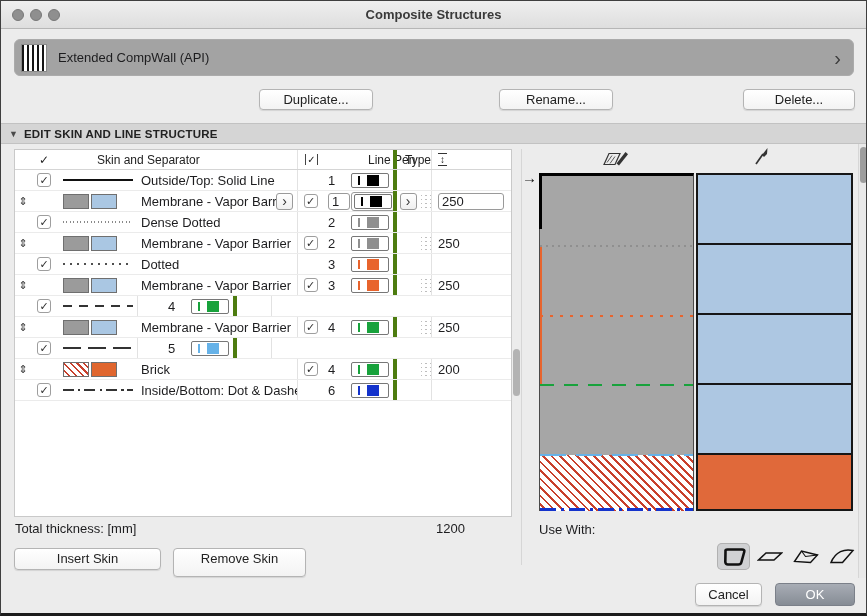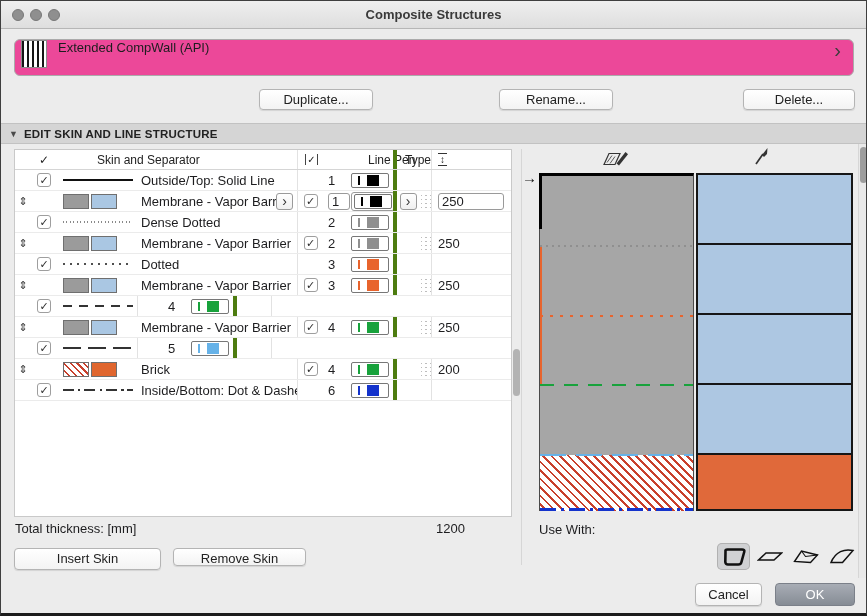--- a/index.html
+++ b/index.html
@@ -11,22 +11,22 @@
 
   
   .titlebar { position:absolute; top:0; left:0; right:0; height:28px;
               background:linear-gradient(#efefef,#dedede); border-bottom:1px solid #b6b6b6; }
   .title { text-align:center; line-height:27px; font-size:13px; font-weight:700; color:#3a3a3a; }
   .dot { position:absolute; top:8px; width:12px; height:12px; border-radius:50%;
          background:#8f8f8f; border:1px solid #787878; }
   .d1{left:11px} .d2{left:29px} .d3{left:47px}
 
   
-  .selector { position:absolute; left:13px; top:38px; width:840px; height:37px; background:#ec4899;
-              border:1px solid #ababab; border-radius:6px; display:flex; align-items:flex-start;
+  .selector { position:absolute; left:13px; top:38px; width:840px; height:37px; background:#a3a3a3;
+              border:1px solid #ababab; border-radius:6px; display:flex; align-items:center;
               padding:0 12px 0 6px; }
   .sel-icon { width:26px; height:28px; flex:none; border:1px solid #8a8a8a;
               background:repeating-linear-gradient(90deg,#151515 0 2px,#fff 2px 5px); margin-right:11px; }
   .sel-chevron { margin-left:auto; font-size:20px; color:#3c3c3c; line-height:1; }
 
   
   .push-btn { position:absolute; height:21px; background:linear-gradient(#ffffff,#f3f3f3);
               border:1px solid #b4b4b4; border-radius:4px; text-align:center; line-height:19px;
               box-shadow:0 1px 1px rgba(0,0,0,.10); color:#222; font-size:13px; }
   .btn-new{left:13px;top:88px;width:115px} .btn-dup{left:258px;top:88px;width:114px}
@@ -93,21 +93,21 @@
                 display:inline-flex; align-items:center; }
   .pbar { width:2px; height:9px; margin-left:6px; display:inline-block; }
   .psq { width:12px; height:11px; margin-left:7px; display:inline-block; }
   .type-dots { display:inline-flex; gap:3px; height:14px; margin-left:4px; }
   .dotcol { width:1.5px; background:repeating-linear-gradient(0deg,#bdbdbd 0 1.5px,transparent 1.5px 4px); }
 
   
   .total-label { position:absolute; left:14px; top:520px; }
   .total-value { position:absolute; left:435px; top:520px; }
   .btn-insert{left:13px;top:547px;width:147px;height:22px;line-height:20px}
-  .btn-remove{left:172px;top:547px;width:133px;height:18px;line-height:20px}
+  .btn-remove{left:172px;top:547px;width:133px;height:29px;line-height:20px}
 
   
   .pane-divider { position:absolute; left:520px; top:148px; width:1px; height:416px; background:#d6d6d6; }
   .vsb-thumb { position:absolute; left:512px; top:348px; width:7px; height:47px;
                background:#b3b3b3; border-radius:3.5px; }
   .edge-sb { position:absolute; left:857px; top:143px; width:10px; height:434px;
              background:#e9e9e9; border-left:1px solid #d6d6d6; }
   .edge-thumb { position:absolute; left:859px; top:146px; width:7px; height:36px;
                 background:#9d9d9d; border-radius:3.5px; }
 

